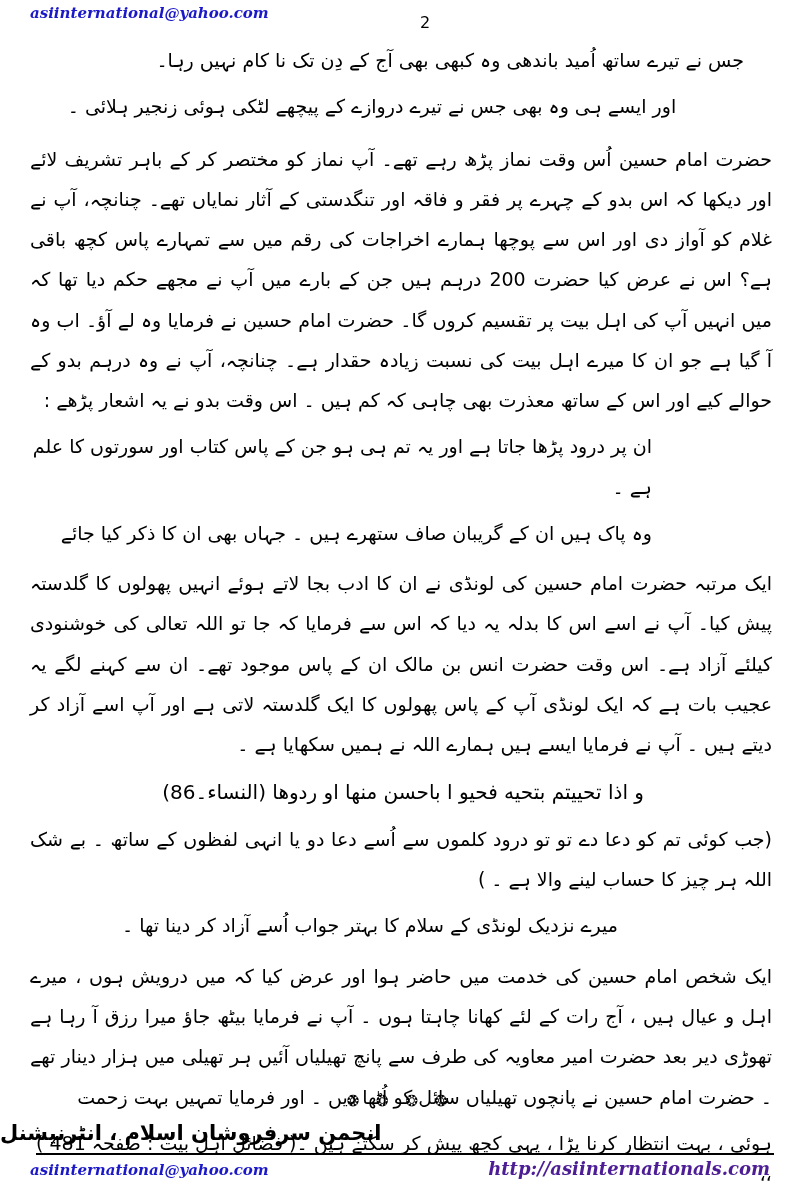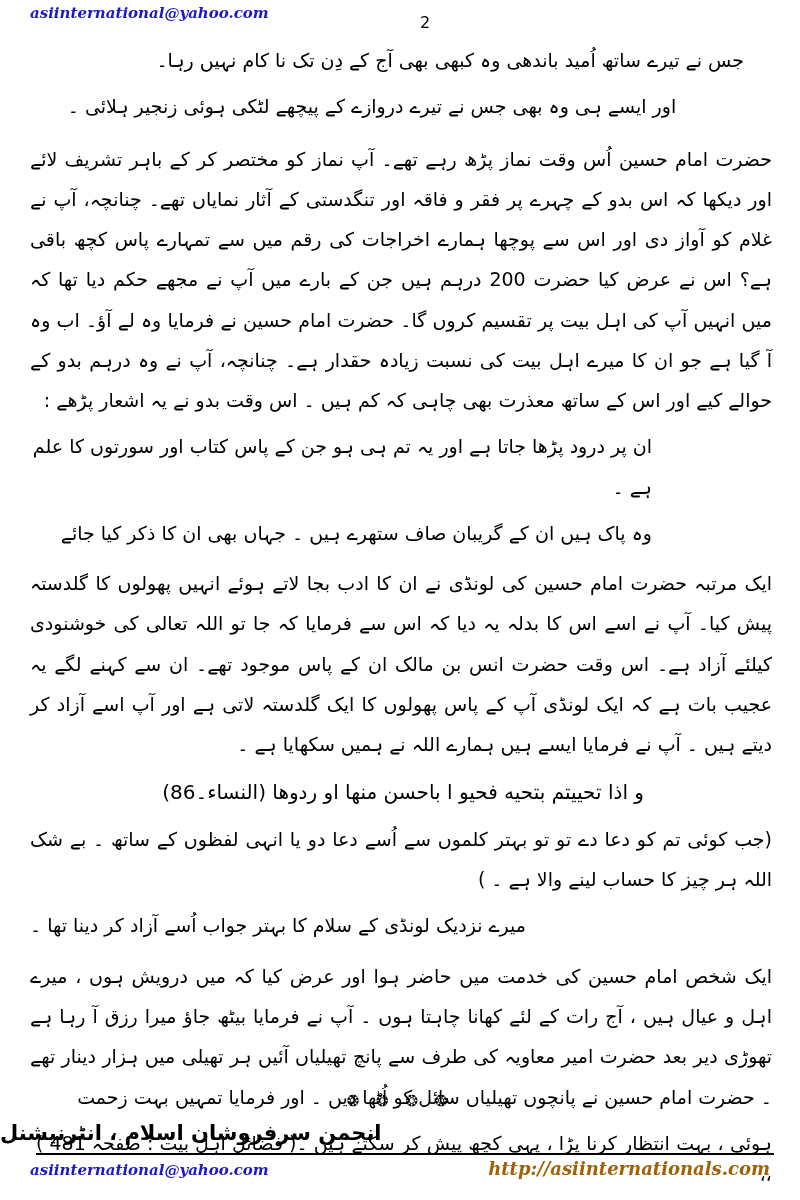--- a/index.html
+++ b/index.html
@@ -38,21 +38,21 @@
   .content p { margin-bottom: 6px; }
   .verse-line-1 { padding-right: 28px; text-align: right; }
   .verse-line-2 { padding-right: 58px; text-align: center; margin-bottom: 12px !important; }
   .couplet-line { padding-right: 120px; text-align: right; }
   .couplet-block { margin-bottom: 10px; }
   .quran-verse {
     text-align: right; padding-right: 128px;
     font-size: 20px; letter-spacing: 1px;
     margin: 4px 0 6px 0;
   }
-  .translation-note { text-align: left; padding-right: 62px; margin-bottom: 10px !important; }
+  .translation-note { text-align: center; padding-right: 62px; margin-bottom: 10px !important; }
   .closing-row {
     display: flex; justify-content: space-between; align-items: baseline;
     direction: rtl; margin-top: 2px;
   }
   .closing-row .citation { padding-left: 6px; white-space: nowrap; }
 
   .ornaments {
     position: absolute; top: 1092px; left: 0; right: 0;
     text-align: center; font-size: 15px; letter-spacing: 6px; color: #000;
   }
@@ -72,21 +72,21 @@
     display: flex; justify-content: space-between; align-items: baseline;
   }
   .footer-email {
     font-family: "DejaVu Serif", serif;
     font-style: italic; font-weight: bold;
     font-size: 15px; color: #1b18c8; text-decoration: none;
   }
   .footer-site {
     font-family: "DejaVu Serif", serif;
     font-style: italic; font-weight: bold;
-    font-size: 18px; color: #a16207; text-decoration: none;
+    font-size: 18px; color: #4c1d95; text-decoration: none;
   }
 </style>
 </head>
 <body>
 
 <div class="page">
 
   <a class="header-email">asiinternational@yahoo.com</a>
 
   <div class="page-number">2</div>
@@ -101,21 +101,21 @@
 
     <div class="couplet-block">
       <p class="couplet-line">ان پر درود پڑھا جاتا ہے اور یہ تم ہی ہو جن کے پاس کتاب اور سورتوں کا علم ہے ۔</p>
       <p class="couplet-line">وہ پاک ہیں ان کے گریبان صاف ستھرے ہیں ۔ جہاں بھی ان کا ذکر کیا جائے</p>
     </div>
 
     <p>ایک مرتبہ حضرت امام حسین کی لونڈی نے ان کا ادب بجا لاتے ہوئے انہیں پھولوں کا گلدستہ پیش کیا۔ آپ نے اسے اس کا بدلہ یہ دیا کہ اس سے فرمایا کہ جا تو اللہ تعالی کی خوشنودی کیلئے آزاد ہے۔ اس وقت حضرت انس بن مالک ان کے پاس موجود تھے۔ ان سے کہنے لگے یہ عجیب بات ہے کہ ایک لونڈی آپ کے پاس پھولوں کا ایک گلدستہ لاتی ہے اور آپ اسے آزاد کر دیتے ہیں ۔ آپ نے فرمایا ایسے ہیں ہمارے اللہ نے ہمیں سکھایا ہے ۔</p>
 
     <p class="quran-verse">و اذا تحییتم بتحیه فحیو ا باحسن منها او ردوها (النساء۔86)</p>
 
-    <p>(جب کوئی تم کو دعا دے تو تو بہتر کلموں سے اُسے دعا دو یا انہی لفظوں کے ساتھ ۔ بے شک اللہ ہر چیز کا حساب لینے والا ہے ۔ )</p>
+    <p>(جب کوئی تم کو دعا دے تو تو درود کلموں سے اُسے دعا دو یا انہی لفظوں کے ساتھ ۔ بے شک اللہ ہر چیز کا حساب لینے والا ہے ۔ )</p>
 
     <p class="translation-note">میرے نزدیک لونڈی کے سلام کا بہتر جواب اُسے آزاد کر دینا تھا ۔</p>
 
     <p>ایک شخص امام حسین کی خدمت میں حاضر ہوا اور عرض کیا کہ میں درویش ہوں ، میرے اہل و عیال ہیں ، آج رات کے لئے کھانا چاہتا ہوں ۔ آپ نے فرمایا بیٹھ جاؤ میرا رزق آ رہا ہے تھوڑی دیر بعد حضرت امیر معاویہ کی طرف سے پانچ تھیلیاں آئیں ہر تھیلی میں ہزار دینار تھے ۔ حضرت امام حسین نے پانچوں تھیلیاں سائل کو اُٹھا دیں ۔ اور فرمایا تمہیں بہت زحمت</p>
 
     <div class="closing-row">
       <span>ہوئی ، بہت انتظار کرنا پڑا ، یہی کچھ پیش کر سکتے ہیں ۔ ‘‘</span>
       <span class="citation">( فضائل اہل بیت : صفحہ 481 )</span>
     </div>
 

